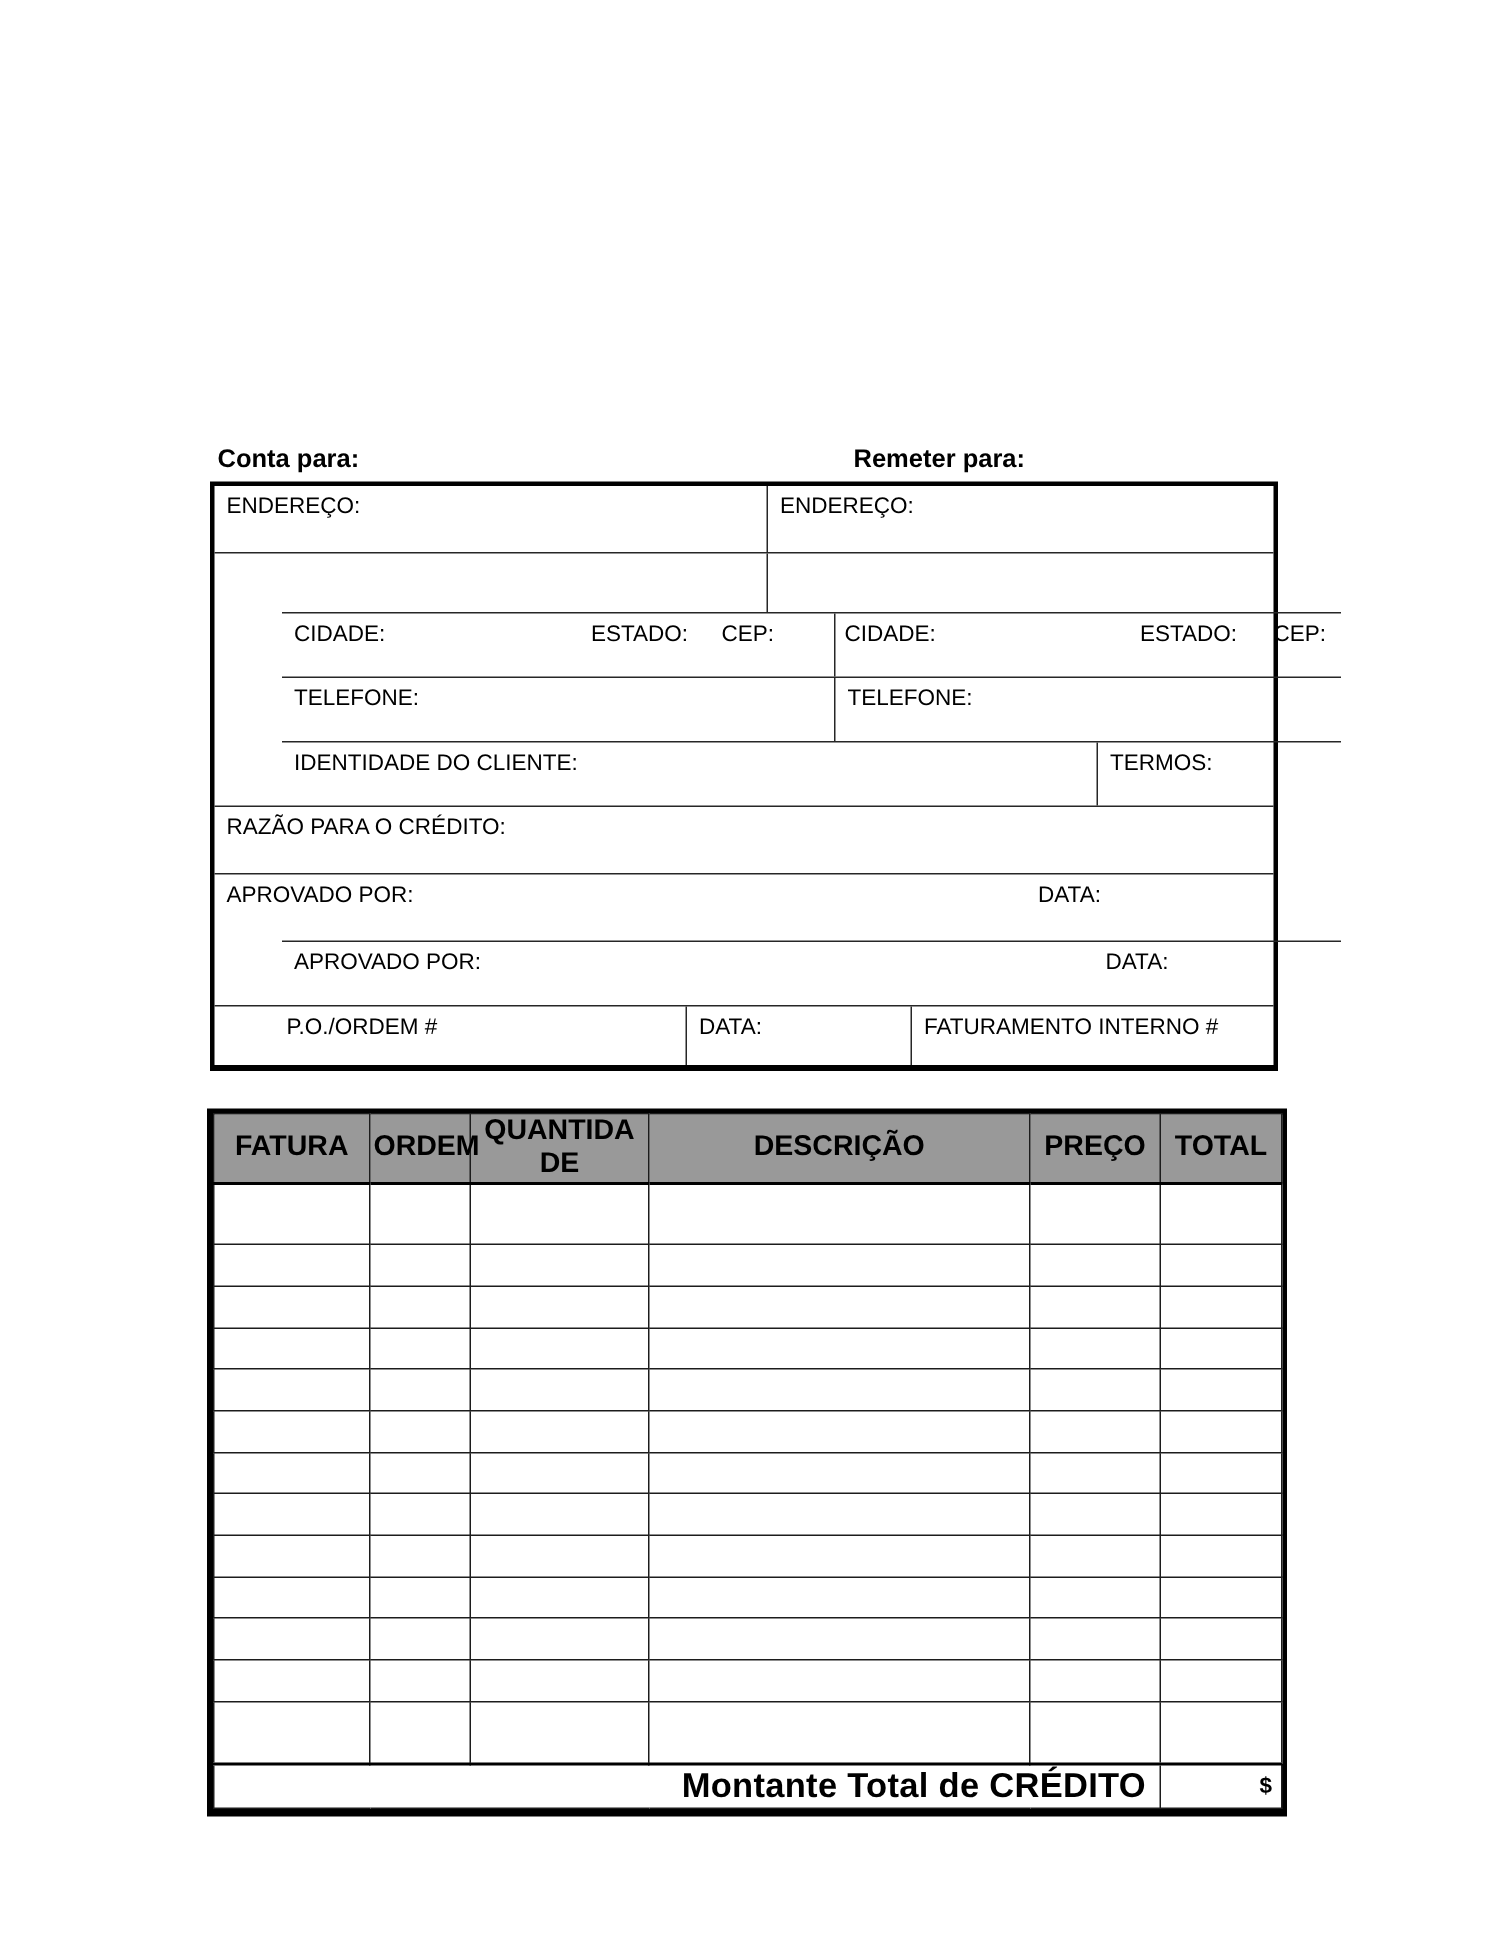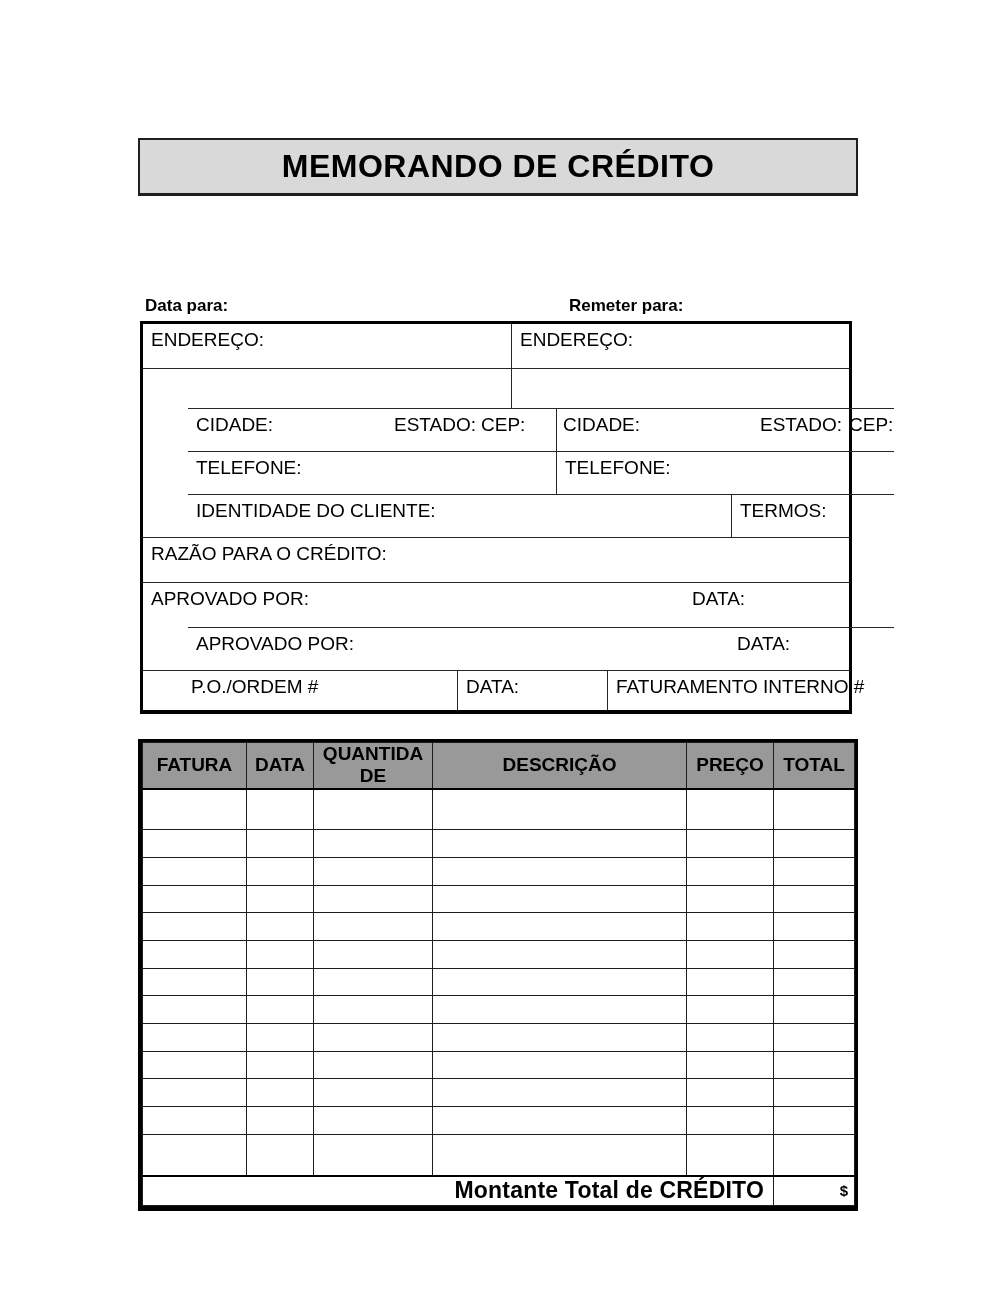--- a/index.html
+++ b/index.html
@@ -43,21 +43,21 @@
   
   .form-box {
     position: absolute; left: 140px; top: 321px;
     width: 712px; height: 393px;
     border: 3px solid #000; border-bottom-width: 4px;
     display: flex; flex-direction: column;
     background: #fff;
   }
   .frow { display: flex; flex-direction: row; width: 100%; }
   .frow + .frow { border-top: 1px solid #262626; }
-  .fcell { position: relative; font-size: 19px; }
+  .fcell { position: relative; font-size: 15px; }
   .fcell .lbl { position: absolute; top: 5px; left: 8px; white-space: nowrap; }
   .b-r { border-right: 1px solid #262626; }
   .h44 { height: 44px; } .h40 { height: 40px; } .h43 { height: 43px; margin-left: 45px; } .h45 { height: 45px; }
   .grow { flex: 1 1 auto; }
   .w-left { width: 369px; } .w-right { flex: 1; }
   .w-id { width: 544px; }
   .w-po1 { width: 275px; margin-left: 40px; } .w-po2 { width: 150px; }
   .lbl.pos-estado-l { left: 206px; }
   .lbl.pos-cep-l   { left: 293px; }
   .lbl.pos-cidade-r{ left: 6px; }
@@ -102,26 +102,23 @@
   .tfoot-currency {
     text-align: right; font-size: 15px; font-weight: bold;
     padding-right: 6px;
   }
 </style>
 </head>
 <body>
 
 <div class="page">
 
-  <div class="banner">
-    <span class="banner-title">MEMORANDO DE CRÉDITO</span>
-  </div>
-
-
-  <div class="sec-head bill">Data para:</div>
+
+
+  <div class="sec-head bill">Conta para:</div>
   <div class="sec-head remit">Remeter para:</div>
 
   <div class="form-box">
 
     <div class="frow h44">
       <div class="fcell w-left b-r">
         <span class="lbl">ENDEREÇO:</span>
       </div>
       <div class="fcell w-right">
         <span class="lbl">ENDEREÇO:</span>
@@ -203,21 +200,21 @@
         <col style="width:104px">
           <col style="width:67px">
           <col style="width:119px">
         <col style="width:254px">
           <col style="width:87px">
           <col style="width:81px">
       </colgroup>
       <thead>
         <tr>
           <th>FATURA</th>
-          <th>DATA</th>
+          <th>ORDEM</th>
           <th><span class="hdr-wrap">QUANTIDADE</span></th>
           <th>DESCRIÇÃO</th>
           <th>PREÇO</th>
           <th>TOTAL</th>
         </tr>
       </thead>
       <tbody>
           <tr>
             <td></td>
             <td></td>

